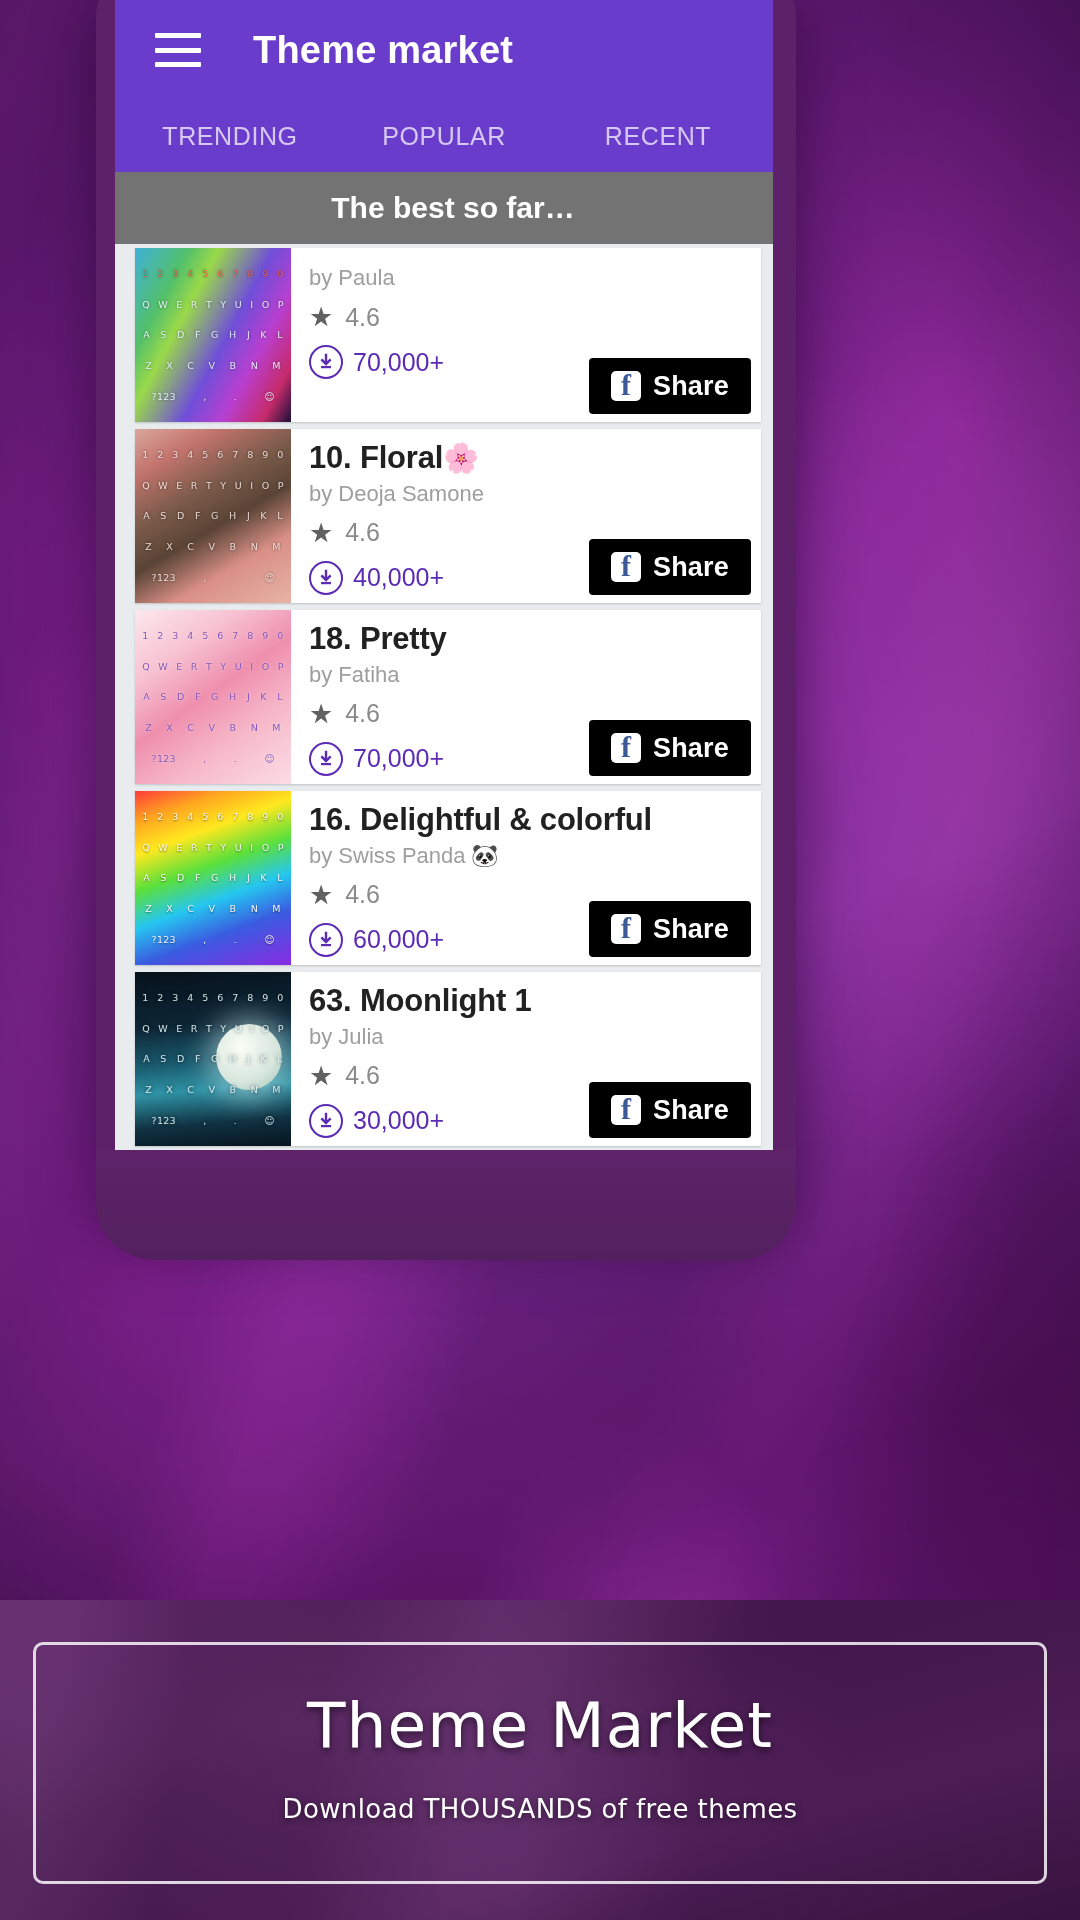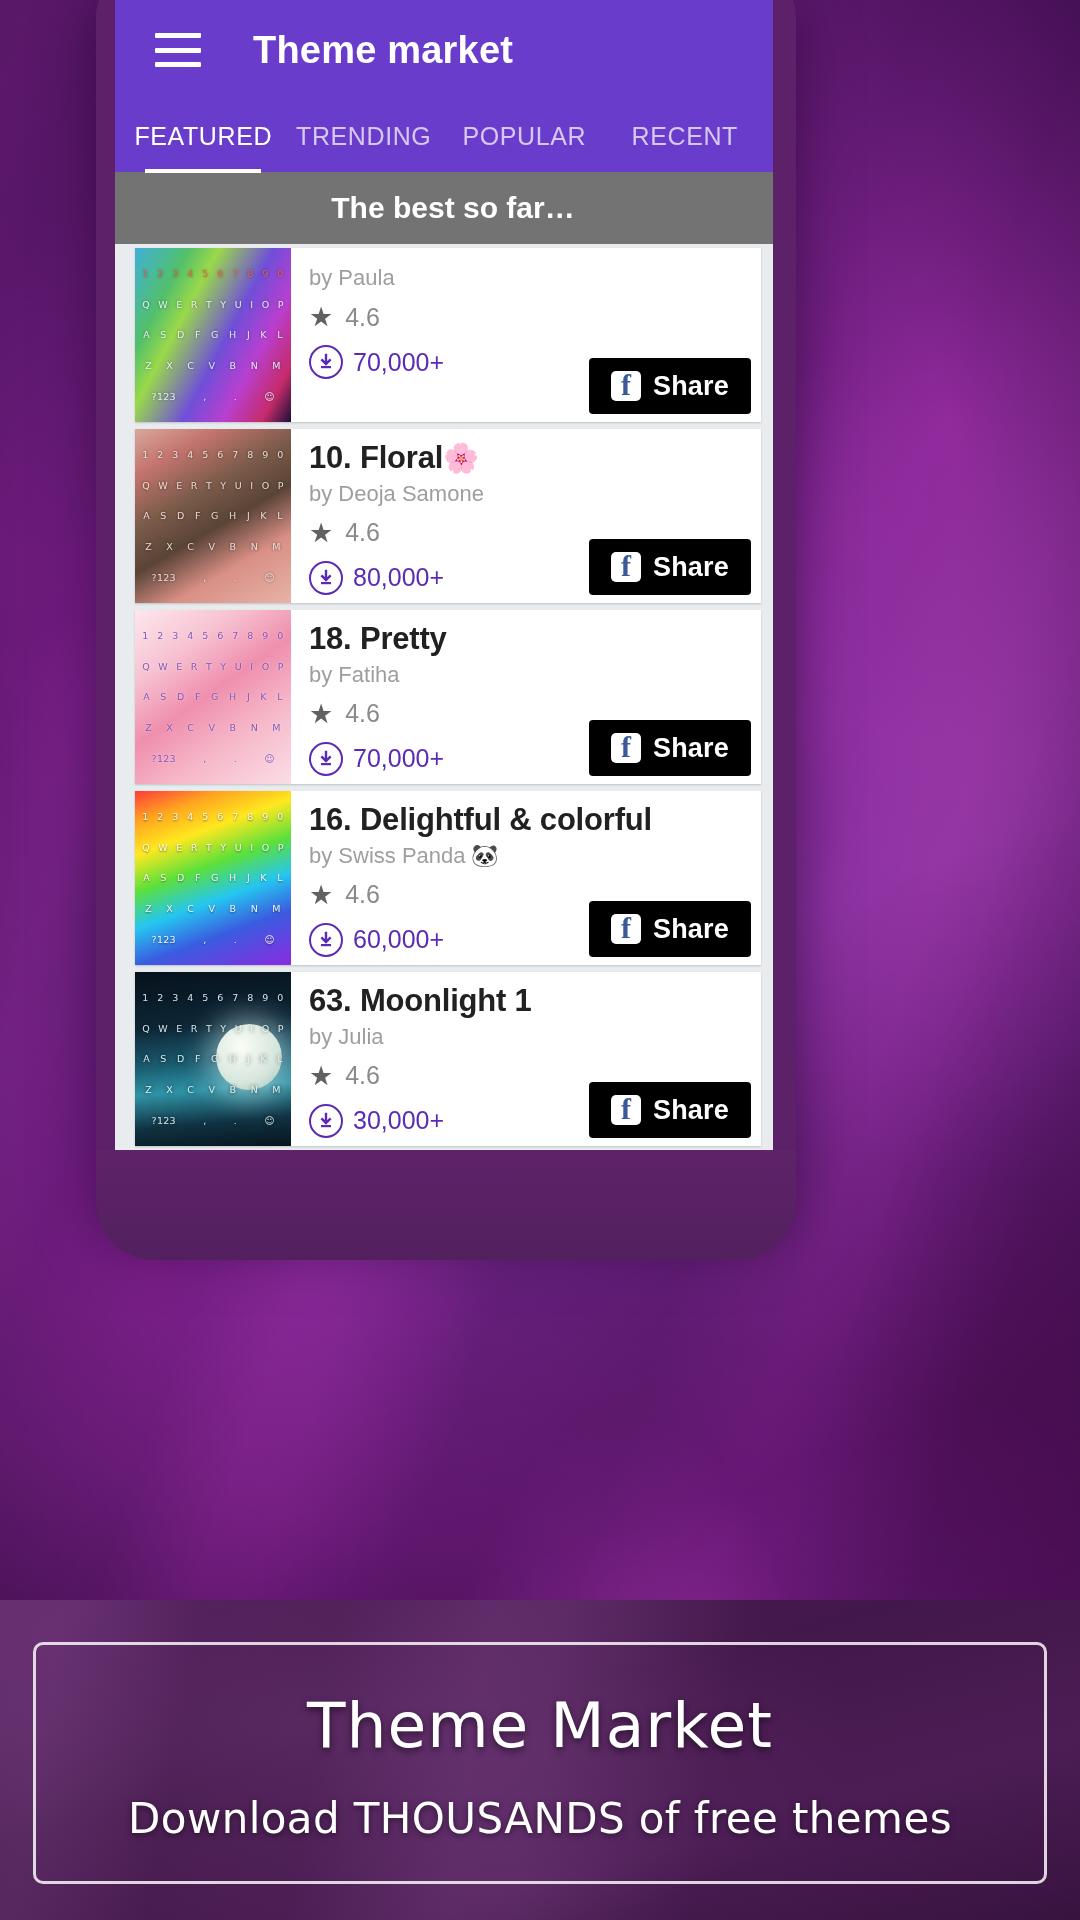--- a/index.html
+++ b/index.html
@@ -156,21 +156,21 @@
     border:3px solid rgba(255,255,255,.82); border-radius:10px;
     display:flex; flex-direction:column; align-items:center; justify-content:flex-start;
     padding-top:44px;
   }
   .promo-title{
     color:#fff; font-size:63px; font-weight:400; letter-spacing:1px;
     font-family:"DejaVu Sans", sans-serif;
     text-shadow:0 3px 7px rgba(0,0,0,.55);
   }
   .promo-sub{
-    color:#fff; font-size:42px; font-weight:400; letter-spacing:.4px; margin-top:32px;
+    color:#fff; font-size:26px; font-weight:400; letter-spacing:.4px; margin-top:32px;
     font-family:"DejaVu Sans", sans-serif;
     text-shadow:0 2px 6px rgba(0,0,0,.5);
   }
 </style>
 </head>
 <body>
 
 <div class="backdrop"></div>
 <div class="silk"></div>
 <div class="vignette"></div>
@@ -184,23 +184,20 @@
     <div class="appbar-top">
       <div class="hamburger">
         <span></span>
         <span></span>
         <span></span>
       </div>
       <div class="appbar-title">Theme market</div>
     </div>
 
     <div class="tabs">
-      <div class="tab active">
-        <span>FEATURED</span>
-      </div>
       <div class="tab">
         <span>TRENDING</span>
       </div>
       <div class="tab">
         <span>POPULAR</span>
       </div>
       <div class="tab">
         <span>RECENT</span>
       </div>
     </div>
@@ -353,21 +350,21 @@
             <span class="star">★</span>
             <span class="val">4.6</span>
           </div>
           <div class="t-downloads">
             <span class="dl-icon">
               <svg width="20" height="20" viewBox="0 0 20 20" aria-hidden="true">
                 <path d="M10 3 v8 M6.2 8.2 L10 12 L13.8 8.2" stroke="#5b2bb5" stroke-width="2.4" fill="none" stroke-linecap="square"></path>
                 <rect x="5" y="14" width="10" height="2.2" fill="#5b2bb5"></rect>
               </svg>
             </span>
-            <span class="dl-count">80,000+</span>
+            <span class="dl-count">40,000+</span>
           </div>
           <button class="share-btn">
             <span class="fb-mark"></span>
             <span class="share-label">Share</span>
           </button>
         </div>
       </div>
       <div class="card">
         <div class="thumb kb-pretty">
           <div class="kb">

